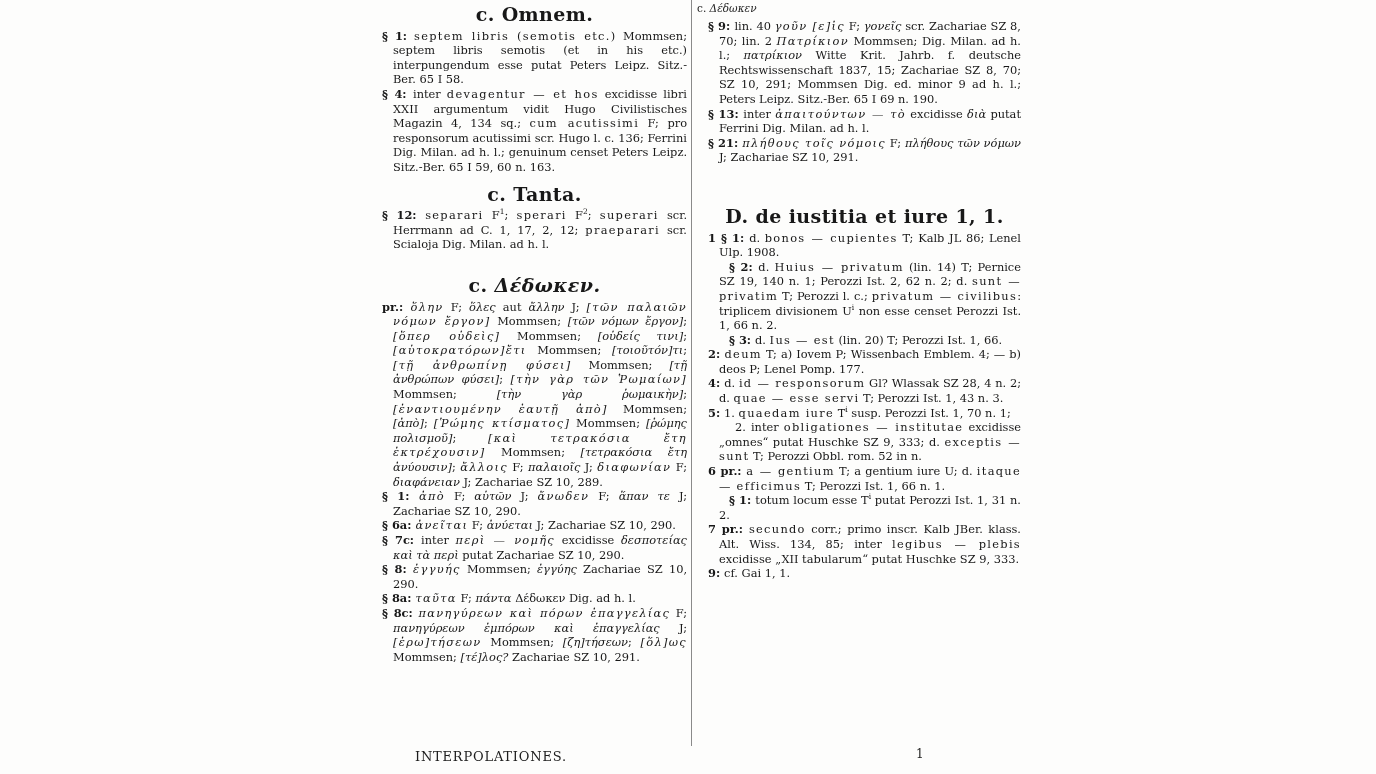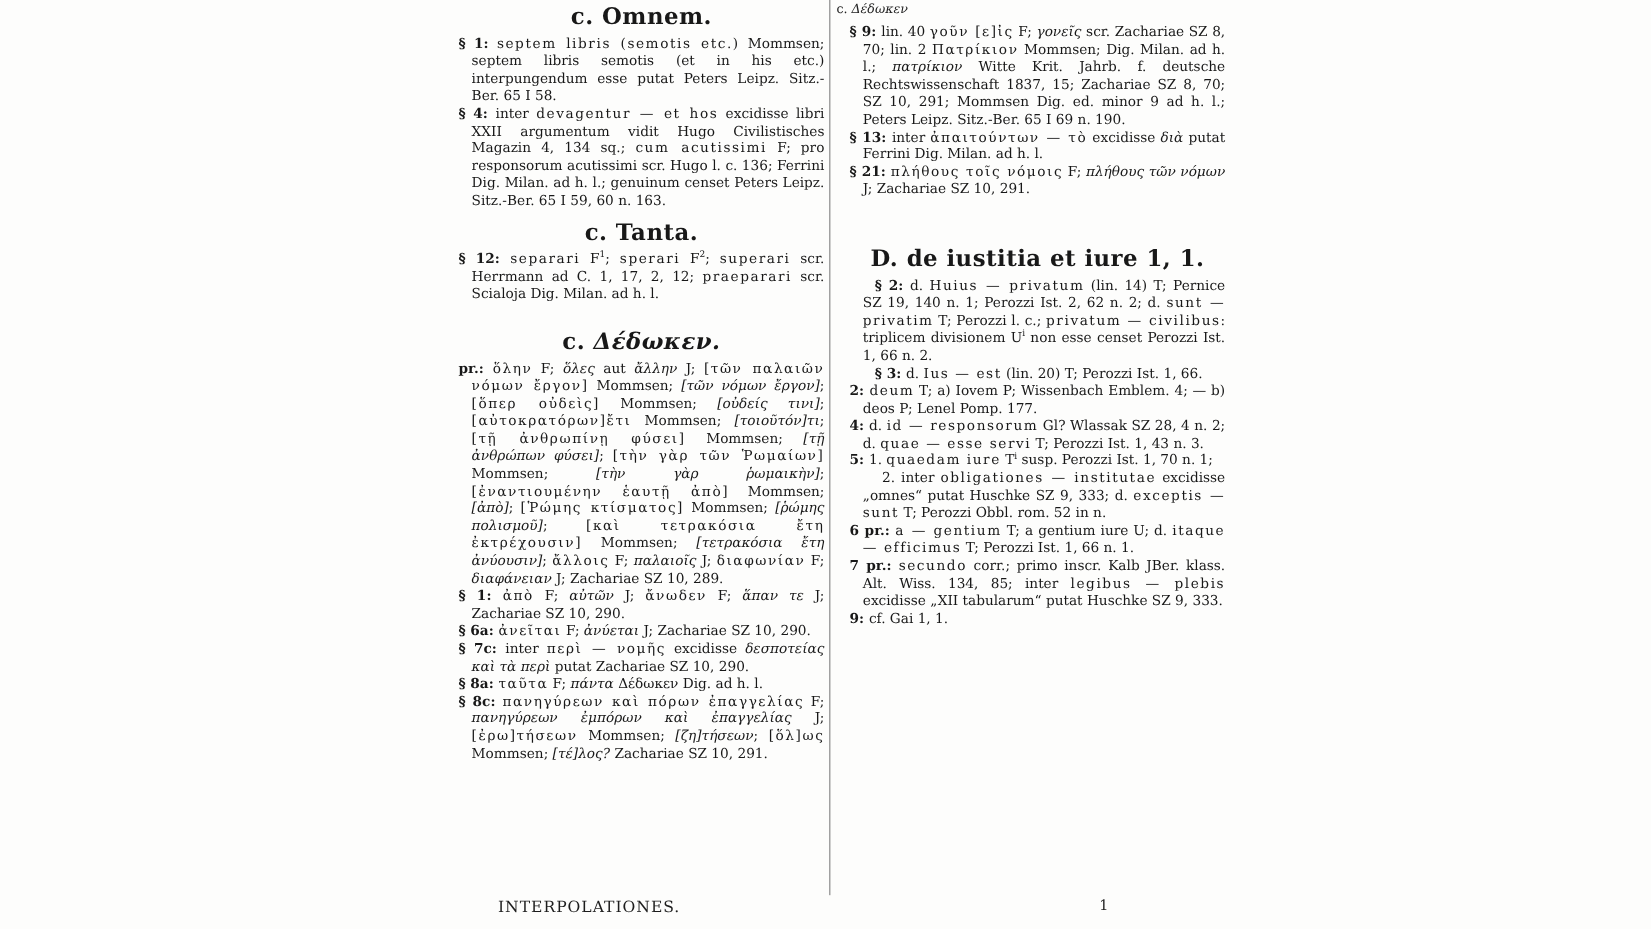--- a/index.html
+++ b/index.html
@@ -34,21 +34,21 @@
   .entry{
     margin:0;padding-left:11px;text-indent:-11px;
     text-align:justify;
   }
   .entry.findent{text-indent:10px;}
   .entry.findent2{text-indent:16px;}
   .label,.num{font-weight:bold;}
   .seg-n{}
   .seg-g{letter-spacing:1.3px;}
   .seg-i{font-style:italic;}
-  .seg-gi{letter-spacing:1.3px;}
+  .seg-gi{font-style:italic;letter-spacing:1.3px;}
   .seg-sup{vertical-align:super;font-size:7.5px;line-height:0;letter-spacing:0;}
   .running-head{
     position:absolute;left:697px;top:2px;
     font-size:10.5px;line-height:12px;color:#222;
   }
   .running-head .greek{font-style:italic;}
   .footer-sig{
     position:absolute;left:415px;top:749px;
     font-size:13px;letter-spacing:0.8px;color:#1d1d1d;
   }
@@ -75,42 +75,45 @@
       <section>
         <div class="sec-head"><span class="seg-n">c. Tanta.</span></div>
         <p class="entry"><span class="label">§ 12: </span><span class="seg-g">separari</span><span class="seg-n"> F</span><span class="seg-sup">1</span><span class="seg-n">; </span><span class="seg-g">sperari</span><span class="seg-n"> F</span><span class="seg-sup">2</span><span class="seg-n">; </span><span class="seg-g">superari</span><span class="seg-n"> scr. Herrmann ad C. 1, 17, 2, 12; </span><span class="seg-g">praeparari</span><span class="seg-n"> scr. Scialoja Dig. Milan. ad h. l.</span></p>
       </section>
       <section>
         <div class="sec-head"><span class="seg-n">c. </span><span class="seg-i">Δέδωκεν.</span></div>
         <p class="entry"><span class="label">pr.: </span><span class="seg-gi">ὅλην</span><span class="seg-n"> F; </span><span class="seg-i">ὅλες</span><span class="seg-n"> aut </span><span class="seg-i">ἄλλην</span><span class="seg-n"> J; </span><span class="seg-gi">[τῶν παλαιῶν νόμων ἔργον]</span><span class="seg-n"> Mommsen; </span><span class="seg-i">[τῶν νόμων ἔργον]</span><span class="seg-n">; </span><span class="seg-gi">[ὅπερ οὐδεὶς]</span><span class="seg-n"> Mommsen; </span><span class="seg-i">[οὐδείς τινι]</span><span class="seg-n">; </span><span class="seg-gi">[αὐτοκρατόρων]ἔτι</span><span class="seg-n"> Mommsen; </span><span class="seg-i">[τοιοῦτόν]τι</span><span class="seg-n">; </span><span class="seg-gi">[τῇ ἀνθρωπίνῃ φύσει]</span><span class="seg-n"> Mommsen; </span><span class="seg-i">[τῇ ἀνθρώπων φύσει]</span><span class="seg-n">; </span><span class="seg-gi">[τὴν γὰρ τῶν Ῥωμαίων]</span><span class="seg-n"> Mommsen; </span><span class="seg-i">[τὴν γὰρ ῥωμαικὴν]</span><span class="seg-n">; </span><span class="seg-gi">[ἐναντιουμένην ἑαυτῇ ἀπὸ]</span><span class="seg-n"> Mommsen; </span><span class="seg-i">[ἀπὸ]</span><span class="seg-n">; </span><span class="seg-gi">[Ῥώμης κτίσματος]</span><span class="seg-n"> Mommsen; </span><span class="seg-i">[ῥώμης πολισμοῦ]</span><span class="seg-n">; </span><span class="seg-gi">[καὶ τετρακόσια ἔτη ἐκτρέχουσιν]</span><span class="seg-n"> Mommsen; </span><span class="seg-i">[τετρακόσια ἔτη ἀνύουσιν]</span><span class="seg-n">; </span><span class="seg-gi">ἄλλοις</span><span class="seg-n"> F; </span><span class="seg-i">παλαιοῖς</span><span class="seg-n"> J; </span><span class="seg-gi">διαφωνίαν</span><span class="seg-n"> F; </span><span class="seg-i">διαφάνειαν</span><span class="seg-n"> J; Zachariae SZ 10, 289.</span></p>
         <p class="entry"><span class="label">§ 1: </span><span class="seg-gi">ἀπὸ</span><span class="seg-n"> F; </span><span class="seg-i">αὐτῶν</span><span class="seg-n"> J; </span><span class="seg-gi">ἄνωδεν</span><span class="seg-n"> F; </span><span class="seg-i">ἅπαν τε</span><span class="seg-n"> J; Zachariae SZ 10, 290.</span></p>
         <p class="entry"><span class="label">§ 6a: </span><span class="seg-gi">ἀνεῖται</span><span class="seg-n"> F; </span><span class="seg-i">ἀνύεται</span><span class="seg-n"> J; Zachariae SZ 10, 290.</span></p>
         <p class="entry"><span class="label">§ 7c: </span><span class="seg-n">inter </span><span class="seg-gi">περὶ — νομῆς</span><span class="seg-n"> excidisse </span><span class="seg-i">δεσποτείας καὶ τὰ περὶ</span><span class="seg-n"> putat Zachariae SZ 10, 290.</span></p>
+        <p class="entry"><span class="label">§ 8: </span><span class="seg-gi">ἐγγυής</span><span class="seg-n"> Mommsen; </span><span class="seg-i">ἐγγύης</span><span class="seg-n"> Zachariae SZ 10, 290.</span></p>
         <p class="entry"><span class="label">§ 8a: </span><span class="seg-gi">ταῦτα</span><span class="seg-n"> F; </span><span class="seg-i">πάντα</span><span class="seg-n"> Δέδωκεν Dig. ad h. l.</span></p>
         <p class="entry"><span class="label">§ 8c: </span><span class="seg-gi">πανηγύρεων καὶ πόρων ἐπαγγελίας</span><span class="seg-n"> F; </span><span class="seg-i">πανηγύρεων ἐμπόρων καὶ ἐπαγγελίας</span><span class="seg-n"> J; </span><span class="seg-gi">[ἐρω]τήσεων</span><span class="seg-n"> Mommsen; </span><span class="seg-i">[ζη]τήσεων</span><span class="seg-n">; </span><span class="seg-gi">[ὅλ]ως</span><span class="seg-n"> Mommsen; </span><span class="seg-i">[τέ]λος?</span><span class="seg-n"> Zachariae SZ 10, 291.</span></p>
       </section>
     </div>
 
   <div class="divider"></div>
 
   <div class="column col-right">
       <section>
         <p class="entry"><span class="label">§ 9: </span><span class="seg-n">lin. 40 </span><span class="seg-gi">γοῦν [ε]ἰς</span><span class="seg-n"> F; </span><span class="seg-i">γονεῖς</span><span class="seg-n"> scr. Zachariae SZ 8, 70; lin. 2 </span><span class="seg-gi">Πατρίκιον</span><span class="seg-n"> Mommsen; Dig. Milan. ad h. l.; </span><span class="seg-i">πατρίκιον</span><span class="seg-n"> Witte Krit. Jahrb. f. deutsche Rechtswissenschaft 1837, 15; Zachariae SZ 8, 70; SZ 10, 291; Mommsen Dig. ed. minor 9 ad h. l.; Peters Leipz. Sitz.-Ber. 65 I 69 n. 190.</span></p>
         <p class="entry"><span class="label">§ 13: </span><span class="seg-n">inter </span><span class="seg-gi">ἀπαιτούντων — τὸ</span><span class="seg-n"> excidisse </span><span class="seg-i">διὰ</span><span class="seg-n"> putat Ferrini Dig. Milan. ad h. l.</span></p>
         <p class="entry"><span class="label">§ 21: </span><span class="seg-gi">πλήθους τοῖς νόμοις</span><span class="seg-n"> F; </span><span class="seg-i">πλήθους τῶν νόμων</span><span class="seg-n"> J; Zachariae SZ 10, 291.</span></p>
       </section>
       <section>
         <div class="sec-head"><span class="seg-n">D. de iustitia et iure 1, 1.</span></div>
+        <p class="entry"><span class="num">1 </span><span class="label">§ 1: </span><span class="seg-n">d. </span><span class="seg-g">bonos — cupientes</span><span class="seg-n"> T; Kalb JL 86; Lenel Ulp. 1908.</span></p>
         <p class="entry findent"><span class="label">§ 2: </span><span class="seg-n">d. </span><span class="seg-g">Huius — privatum</span><span class="seg-n"> (lin. 14) T; Pernice SZ 19, 140 n. 1; Perozzi Ist. 2, 62 n. 2; d. </span><span class="seg-g">sunt — privatim</span><span class="seg-n"> T; Perozzi l. c.; </span><span class="seg-g">privatum — civilibus</span><span class="seg-n">: triplicem divisionem U</span><span class="seg-sup">i</span><span class="seg-n"> non esse censet Perozzi Ist. 1, 66 n. 2.</span></p>
         <p class="entry findent"><span class="label">§ 3: </span><span class="seg-n">d. </span><span class="seg-g">Ius — est</span><span class="seg-n"> (lin. 20) T; Perozzi Ist. 1, 66.</span></p>
         <p class="entry"><span class="num">2: </span><span class="seg-g">deum</span><span class="seg-n"> T; a) Iovem P; Wissenbach Emblem. 4; — b) deos P; Lenel Pomp. 177.</span></p>
         <p class="entry"><span class="num">4: </span><span class="seg-n">d. </span><span class="seg-g">id — responsorum</span><span class="seg-n"> Gl? Wlassak SZ 28, 4 n. 2; d. </span><span class="seg-g">quae — esse servi</span><span class="seg-n"> T; Perozzi Ist. 1, 43 n. 3.</span></p>
         <p class="entry"><span class="num">5: </span><span class="seg-n">1. </span><span class="seg-g">quaedam iure</span><span class="seg-n"> T</span><span class="seg-sup">i</span><span class="seg-n"> susp. Perozzi Ist. 1, 70 n. 1;</span></p>
         <p class="entry findent2"><span class="seg-n">2. inter </span><span class="seg-g">obligationes — institutae</span><span class="seg-n"> excidisse „omnes“ putat Huschke SZ 9, 333; d. </span><span class="seg-g">exceptis — sunt</span><span class="seg-n"> T; Perozzi Obbl. rom. 52 in n.</span></p>
         <p class="entry"><span class="num">6 </span><span class="label">pr.: </span><span class="seg-g">a — gentium</span><span class="seg-n"> T; a gentium iure U; d. </span><span class="seg-g">itaque — efficimus</span><span class="seg-n"> T; Perozzi Ist. 1, 66 n. 1.</span></p>
+        <p class="entry findent"><span class="label">§ 1: </span><span class="seg-n">totum locum esse T</span><span class="seg-sup">i</span><span class="seg-n"> putat Perozzi Ist. 1, 31 n. 2.</span></p>
         <p class="entry"><span class="num">7 </span><span class="label">pr.: </span><span class="seg-g">secundo</span><span class="seg-n"> corr.; primo inscr. Kalb JBer. klass. Alt. Wiss. 134, 85; inter </span><span class="seg-g">legibus — plebis</span><span class="seg-n"> excidisse „XII tabularum“ putat Huschke SZ 9, 333.</span></p>
         <p class="entry"><span class="num">9: </span><span class="seg-n">cf. Gai 1, 1.</span></p>
       </section>
     </div>
 
   <div class="footer-sig">INTERPOLATIONES.</div>
 
   <div class="page-number">1</div>
 
 </div>

